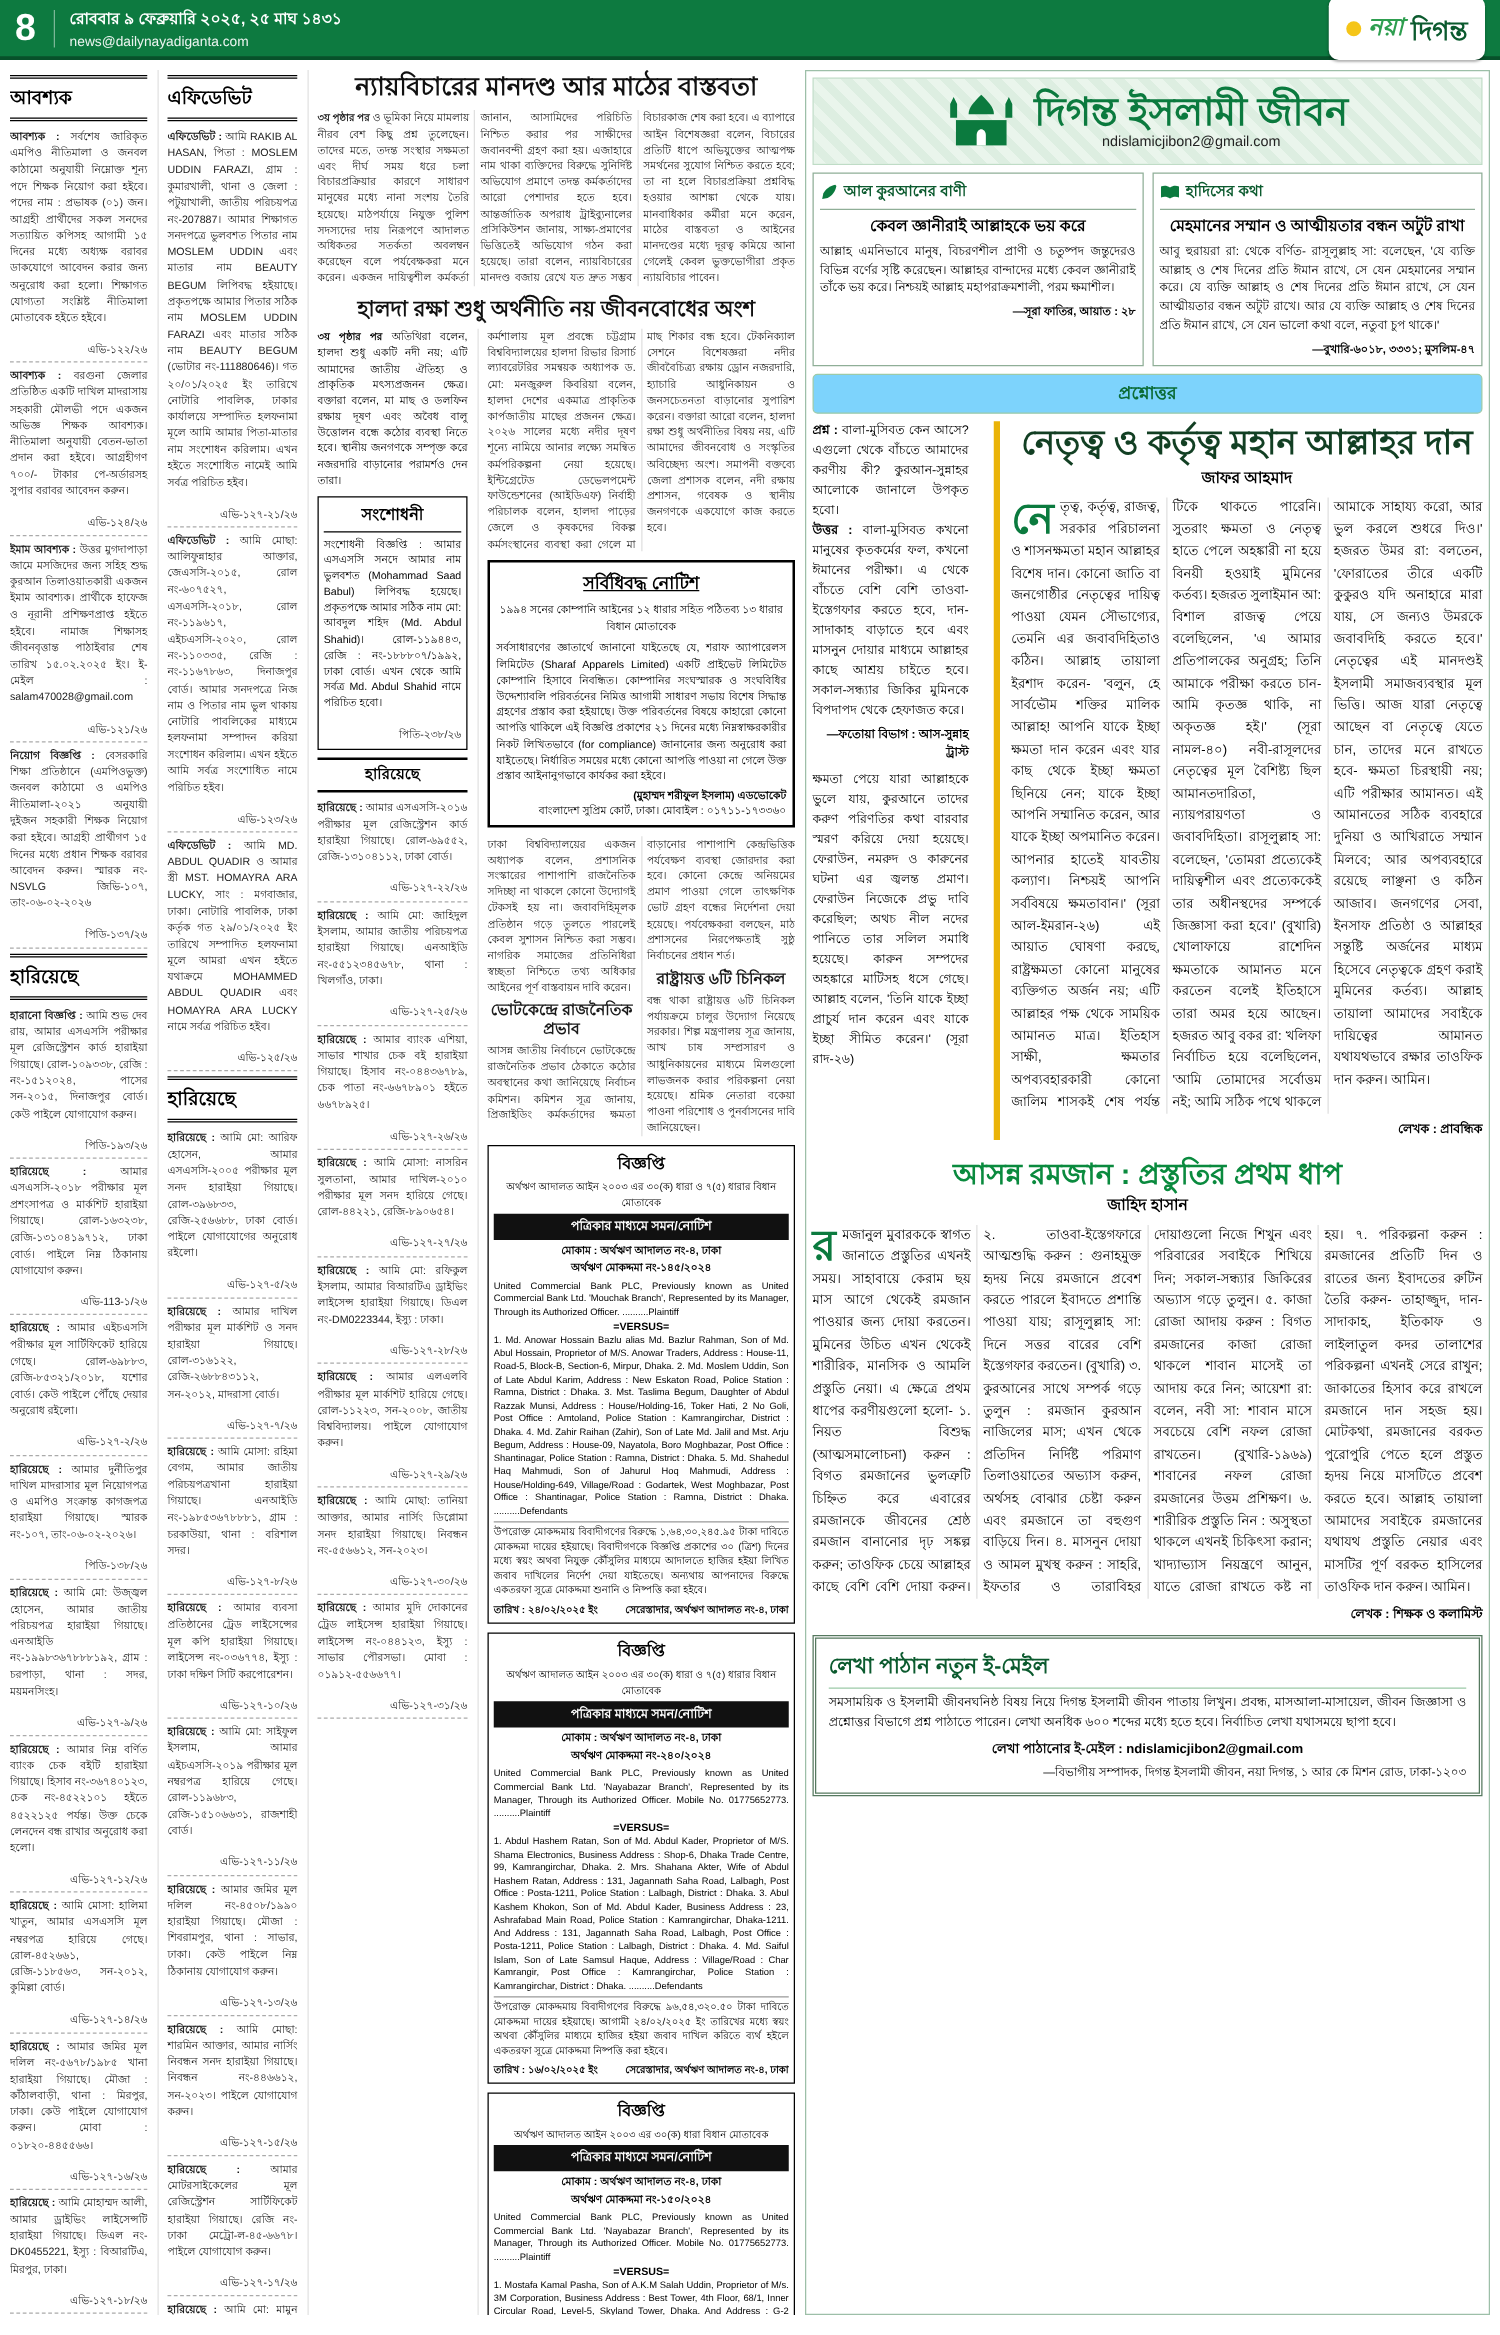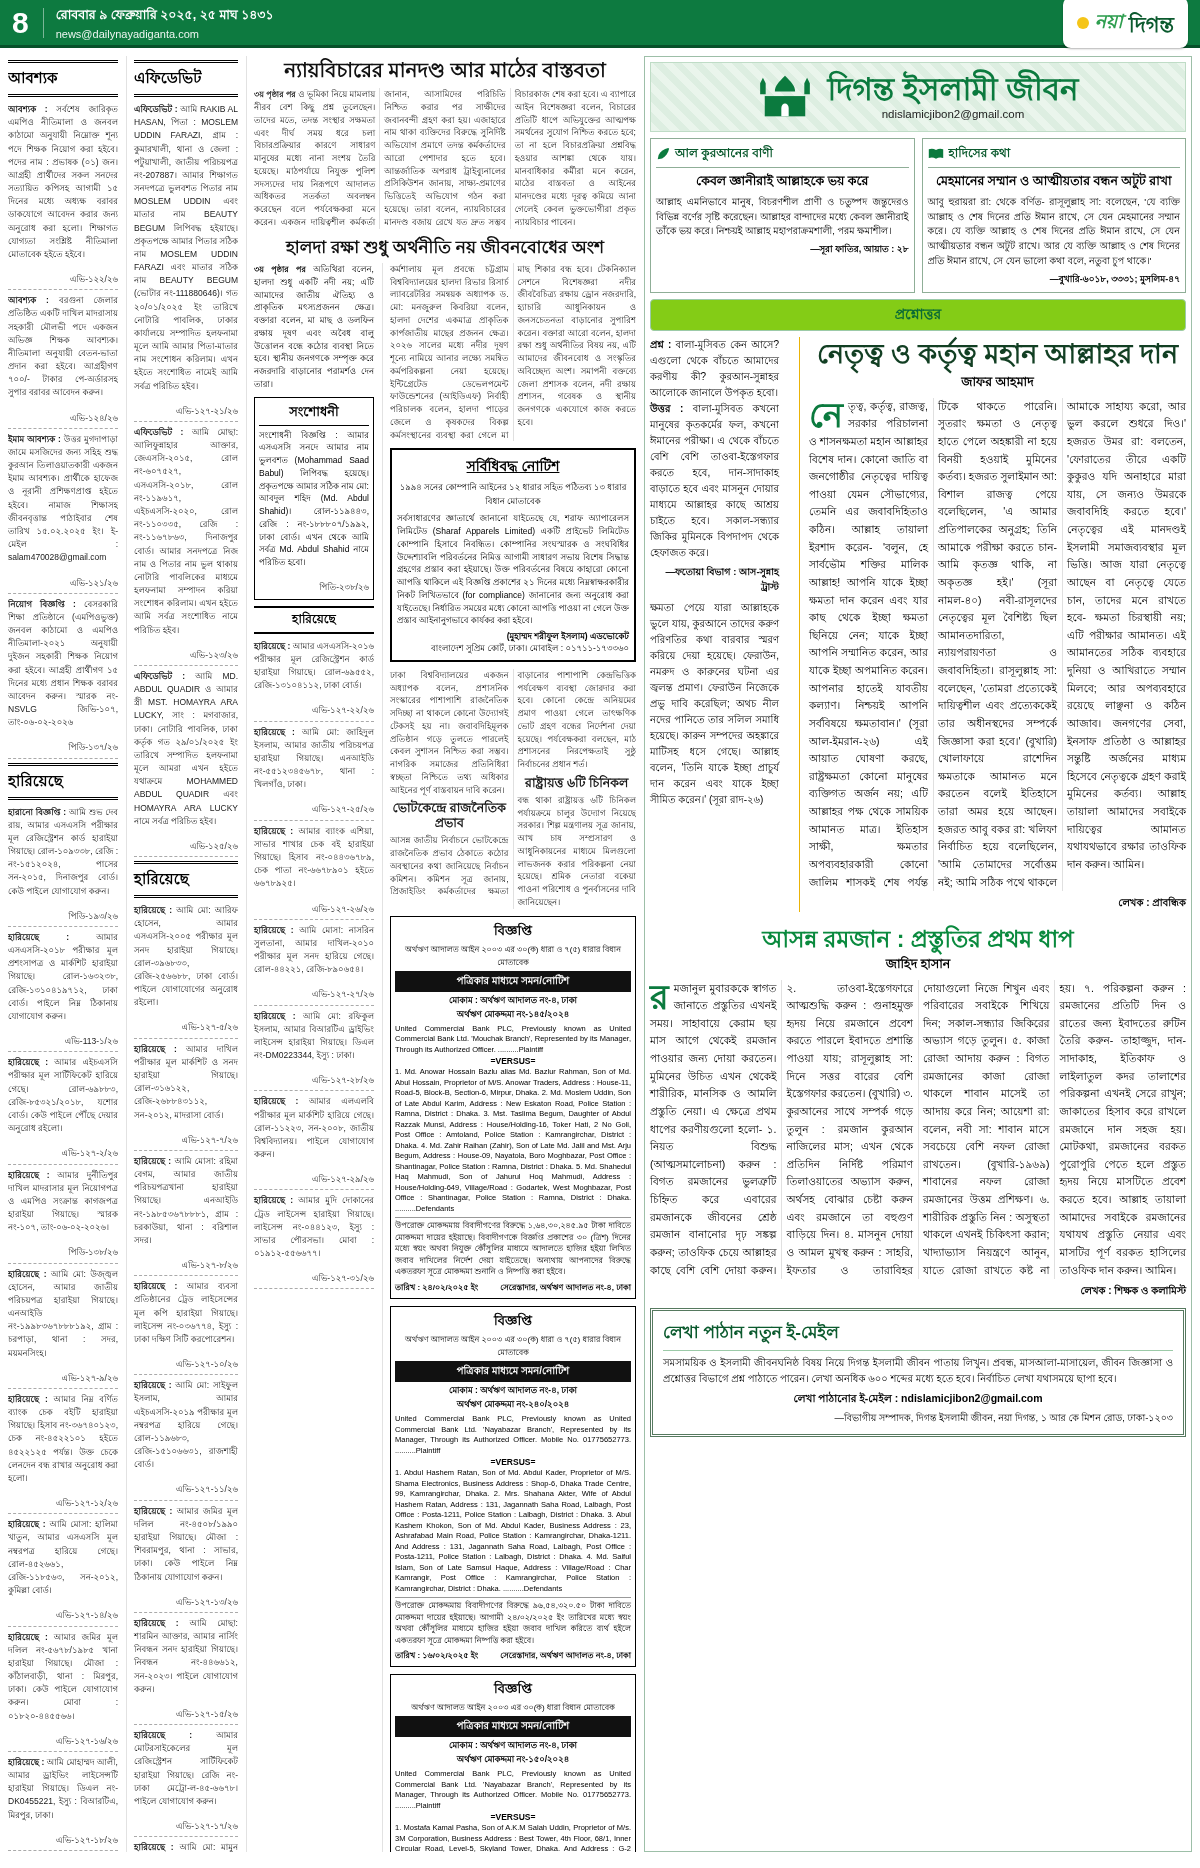--- a/index.html
+++ b/index.html
@@ -73,23 +73,23 @@
   .is-head { min-height:70px; background:repeating-linear-gradient(45deg,#eaf5ec 0 7px,#ddeee1 7px 14px); border:1px solid #bfdcc6; display:flex; align-items:center; justify-content:center; gap:14px; padding:4px; }
   .is-title-wrap { text-align:center; }
   .is-title { font-size:31px; font-weight:bold; color:#0b7a3e; line-height:1.05; }
   .is-email { font-size:11.5px; color:#222; margin-top:2px; }
   .is-duo { display:flex; gap:7px; }
   .duo-box { flex:1; border:1px solid #8fae97; padding:5px; }
   .duo-head { display:flex; align-items:center; gap:5px; font-weight:bold; font-size:12px; border-bottom:1px solid #8fae97; padding-bottom:3px; color:#0b5a2e; }
   .duo-title { text-align:center; font-weight:bold; font-size:12.5px; margin:4px 0 3px; }
   .duo-body { font-size:9.5px; line-height:1.55; text-align:justify; }
   .duo-src { text-align:right; font-size:9px; font-weight:bold; margin-top:3px; }
-  .qa-bar { background:#84cc16; border:1px solid #9ccaa8; border-radius:4px; color:#0b6b35; font-weight:bold; text-align:center; font-size:14px; padding:3px 0; }
+  .qa-bar { background:#7dd3fc; border:1px solid #9ccaa8; border-radius:4px; color:#0b6b35; font-weight:bold; text-align:center; font-size:14px; padding:3px 0; }
   .is-main { display:flex; gap:9px; }
-  .qa-col { width:150px; font-size:10px; line-height:1.6; text-align:justify; border-right:1px solid #eab308; padding-right:20px; }
+  .qa-col { width:150px; font-size:10px; line-height:1.6; text-align:justify; border-right:5px solid #eab308; padding-right:20px; }
   .qa-lead { font-weight:bold; }
   .qa-src { text-align:right; font-weight:bold; font-size:9.5px; margin:3px 0 6px; }
   .art { flex:1; }
   .art1-title { text-align:center; font-size:27px; font-weight:bold; color:#123f23; line-height:1.15; margin:2px 0 3px; }
   .art-author { text-align:center; font-weight:bold; font-size:12.5px; margin-bottom:5px; }
   .art1-cols { column-count:3; column-gap:10px; column-rule:1px solid #e0e0e0; font-size:10.5px; line-height:1.68; text-align:justify; }
   .art2-title { text-align:center; font-size:23px; font-weight:bold; color:#0a8a3e; line-height:1.15; margin:8px 0 2px; }
   .art2-cols { column-count:4; column-gap:10px; column-rule:1px solid #e0e0e0; font-size:10.5px; line-height:1.68; text-align:justify; }
   .dc::first-letter { float:left; font-size:34px; line-height:.85; font-weight:bold; color:#0b7a3e; padding:3px 5px 0 0; }
   .art-footer { text-align:right; font-weight:bold; font-size:10px; margin-top:4px; }
@@ -359,20 +359,25 @@
                 <span>আমি মো: রফিকুল ইসলাম, আমার বিআরটিএ ড্রাইভিং লাইসেন্স হারাইয়া গিয়াছে। ডিএল নং-DM0223344, ইস্যু : ঢাকা।</span>
                 <div class="ref">এভি-১২৭-২৮/২৬</div>
               </div>
 
               <div class="citem">
                 <span class="lead">হারিয়েছে :</span>
                 <span>আমার এলএলবি পরীক্ষার মূল মার্কশিট হারিয়ে গেছে। রোল-১১২২৩, সন-২০০৮, জাতীয় বিশ্ববিদ্যালয়। পাইলে যোগাযোগ করুন।</span>
                 <div class="ref">এভি-১২৭-২৯/২৬</div>
               </div>
 
+              <div class="citem">
+                <span class="lead">হারিয়েছে :</span>
+                <span>আমি মোছা: তানিয়া আক্তার, আমার নার্সিং ডিপ্লোমা সনদ হারাইয়া গিয়াছে। নিবন্ধন নং-৫৫৬৬১২, সন-২০২৩।</span>
+                <div class="ref">এভি-১২৭-৩০/২৬</div>
+              </div>
 
               <div class="citem">
                 <span class="lead">হারিয়েছে :</span>
                 <span>আমার মুদি দোকানের ট্রেড লাইসেন্স হারাইয়া গিয়াছে। লাইসেন্স নং-০৪৪১২৩, ইস্যু : সাভার পৌরসভা। মোবা : ০১৯১২-৫৫৬৬৭৭।</span>
                 <div class="ref">এভি-১২৭-৩১/২৬</div>
               </div>
             </div>
         </div>
 
         <div class="mrest">

